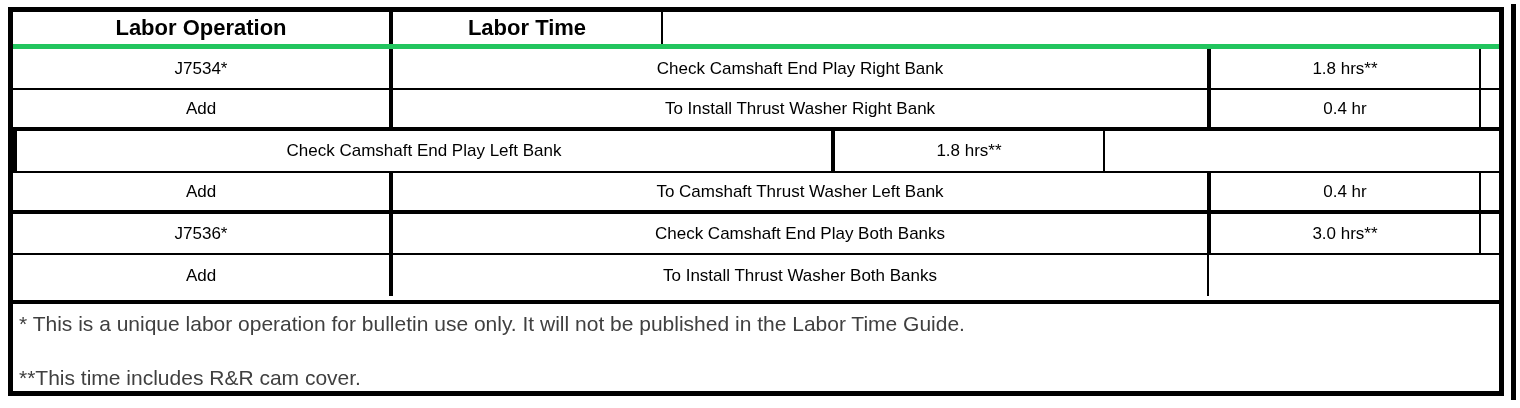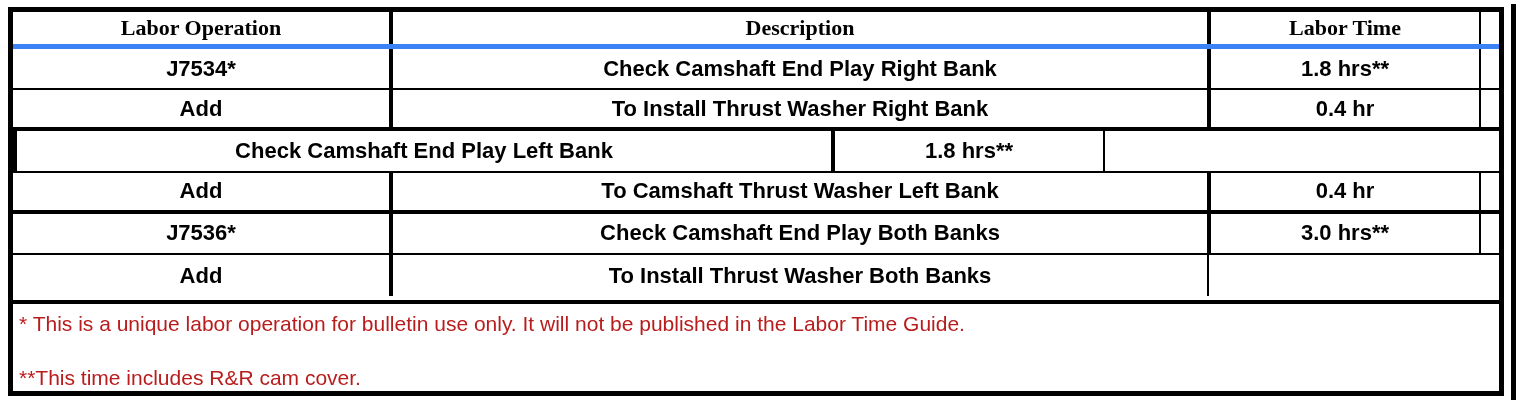--- a/index.html
+++ b/index.html
@@ -51,37 +51,35 @@
     flex-direction: column;
   }
 
   .row {
     display: flex;
     flex: 0 0 41.2px;
     box-sizing: border-box;
   }
   .row.header-row {
     flex: 0 0 37px;
-    border-bottom: 5px solid #3b82f6;
-    font-family: Liberation Serif, serif;
+    border-bottom: 5px solid #22c55e;
   }
   .row.rule-thin  { border-bottom: 2px solid #000000; }
   .row.rule-thick { border-bottom: 4px solid #000000; }
   .row.rule-none  { border-bottom: none; }
 
   .cell {
     box-sizing: border-box;
     display: flex;
     align-items: center;
     justify-content: center;
-    font-size: 22px;
+    font-size: 17px;
     line-height: 1;
     white-space: nowrap;
     overflow: hidden;
-    font-weight: bold;
   }
   .cell.c-op    { flex: 0 0 376px; }
   .cell.c-desc  { flex: 0 0 818px; border-left: 4px solid #000000; }
   .cell.c-time  { flex: 0 0 272px; border-left: 4px solid #000000; }
   .cell.c-extra { flex: 1 1 auto;  border-left: 2px solid #000000; }
 
   .header-row .cell {
     font-weight: bold;
     font-size: 22px;
   }
@@ -102,21 +100,21 @@
     right: 0;
     top: 292px;
     bottom: 0;
     padding: 9px 0 0 6px;
     box-sizing: border-box;
   }
   .note-line {
     font-size: 21px;
     line-height: 1;
     white-space: nowrap;
-    color: #b91c1c;
+    color: #404040;
   }
   .note-line.note-1 { margin-bottom: 33px; }
 
   
   #right-edge-rule {
     position: absolute;
     left: 1511px;
     top: 4px;
     width: 5px;
     height: 396px;
@@ -128,21 +126,20 @@
 
 <div id="page">
 
   <div id="labor-table">
     <div class="table-inner">
 
       <div class="grid">
 
         <div class="row header-row">
           <div class="cell c-op">Labor Operation</div>
-          <div class="cell c-desc">Description</div>
           <div class="cell c-time">Labor Time</div>
           <div class="cell c-extra"></div>
         </div>
 
         <div class="row rule-thin">
           <div class="cell c-op">J7534*</div>
           <div class="cell c-desc">Check Camshaft End Play Right Bank</div>
           <div class="cell c-time">1.8 hrs**</div>
           <div class="cell c-extra"></div>
         </div>

